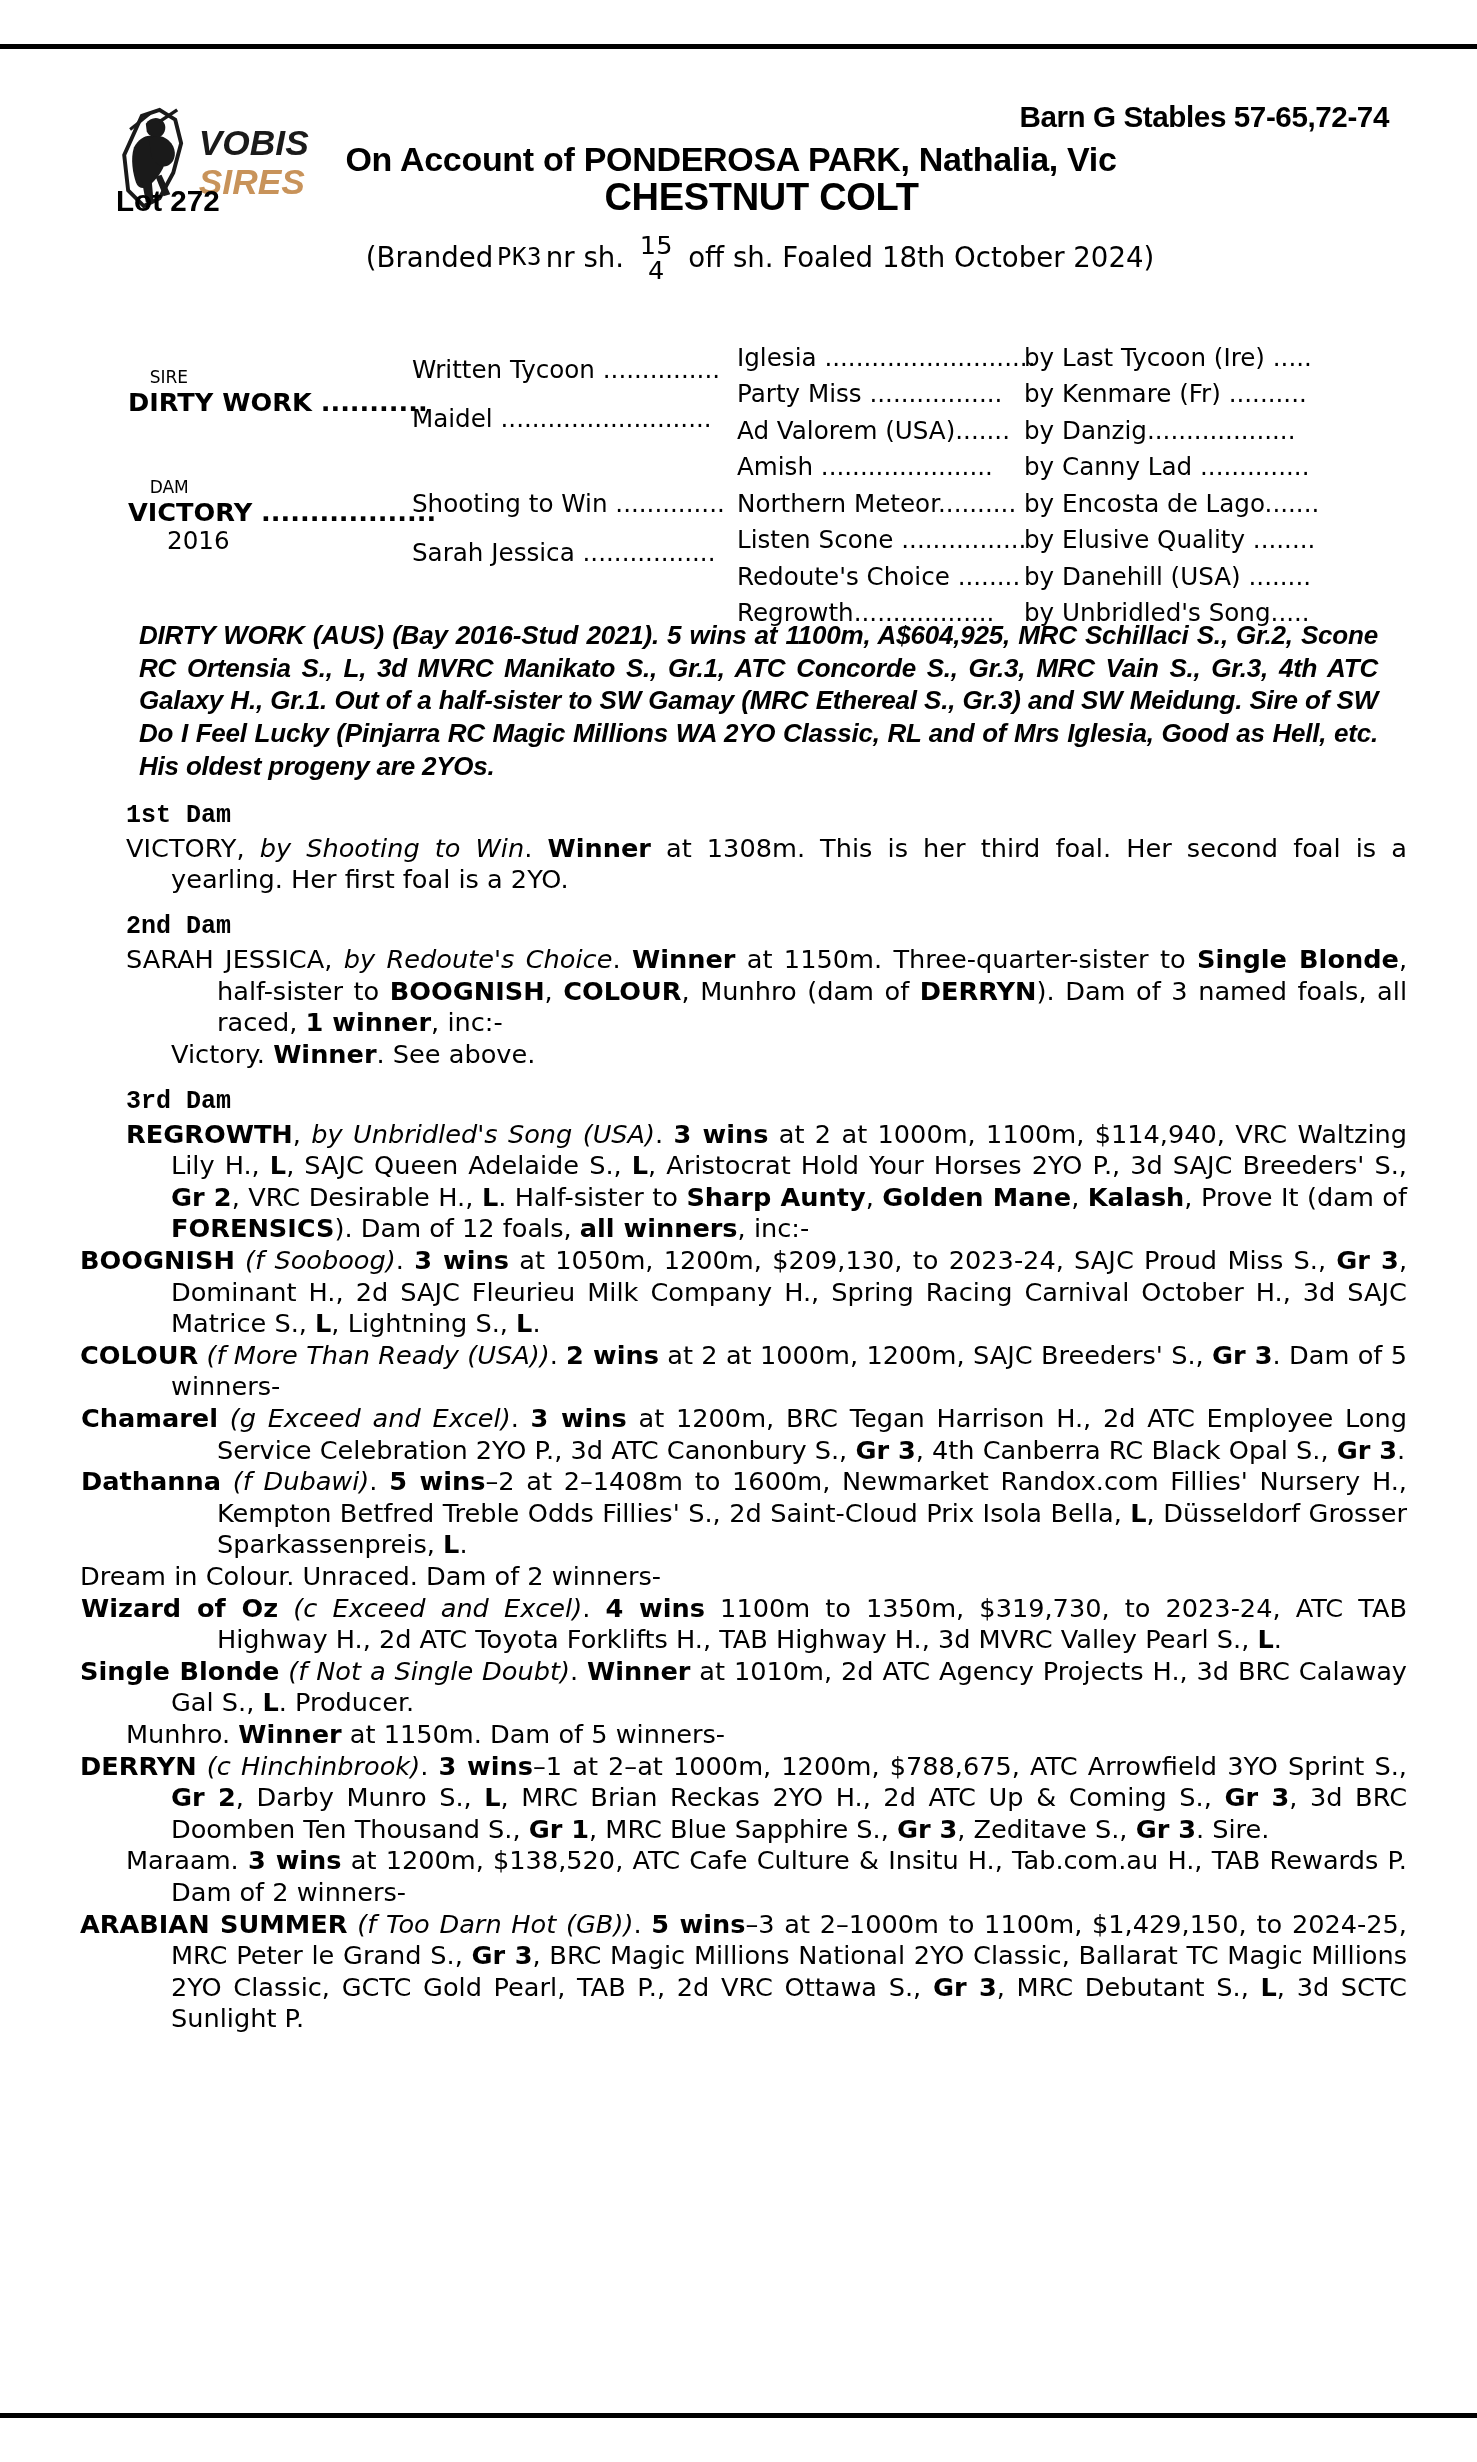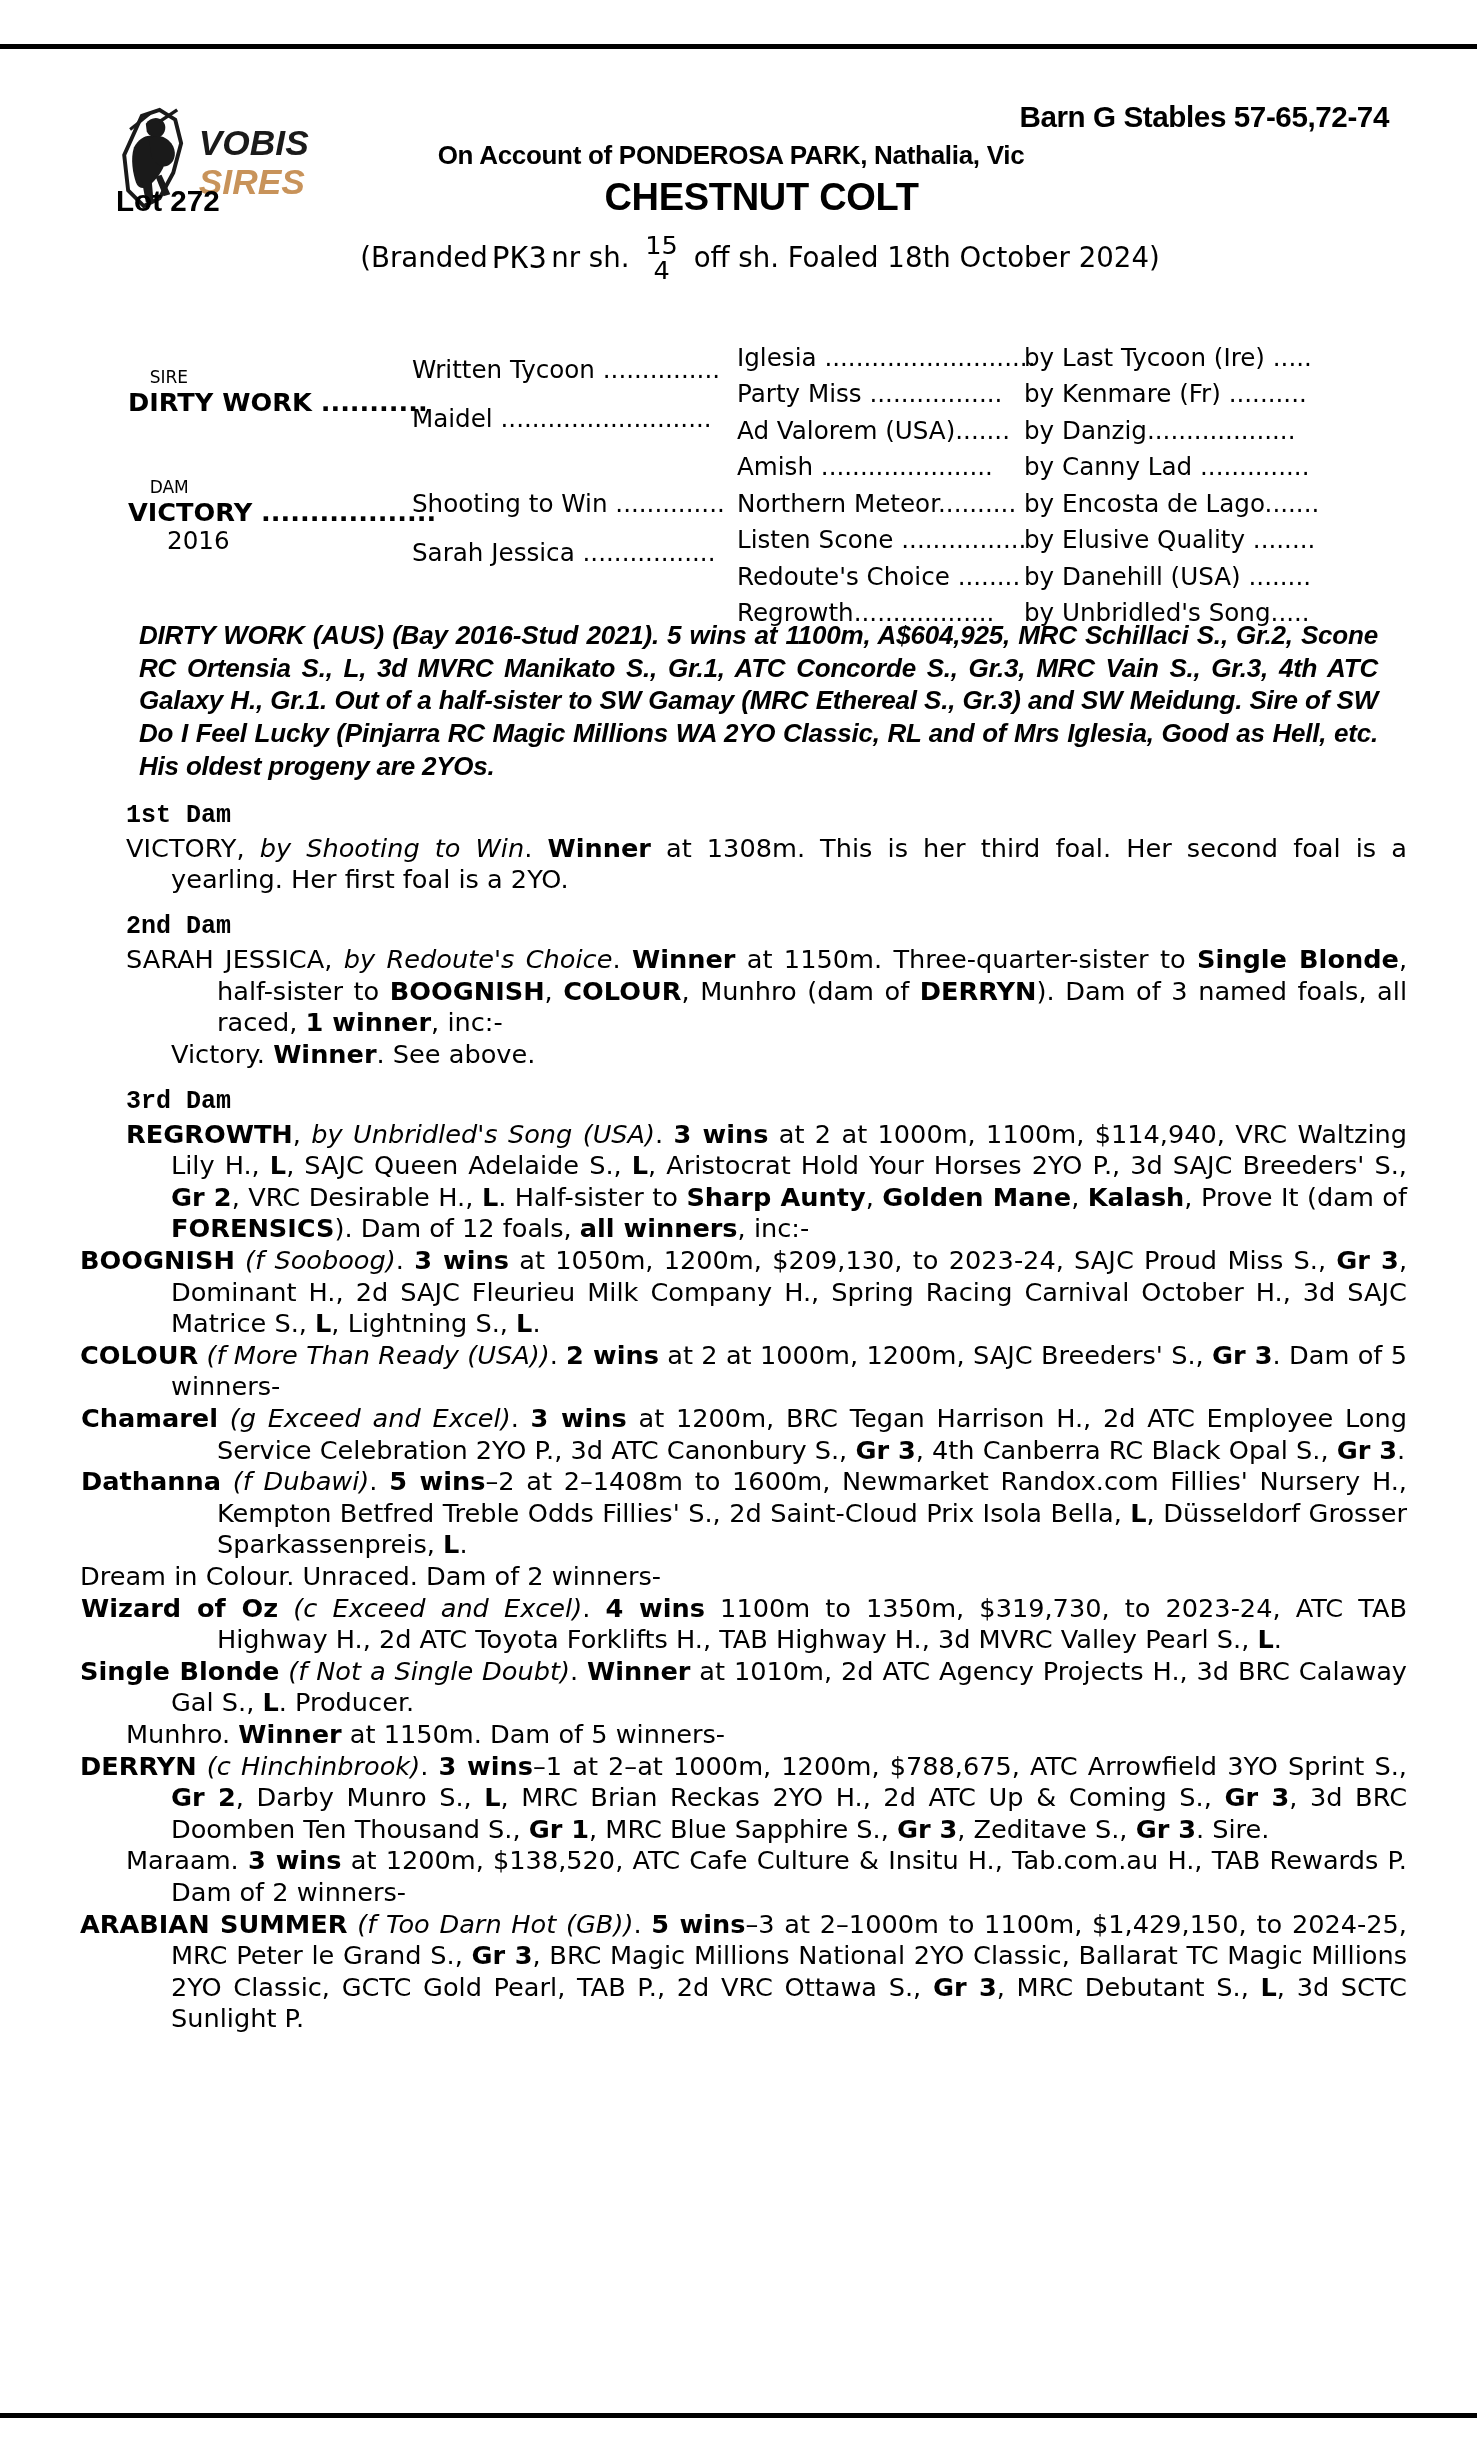--- a/index.html
+++ b/index.html
@@ -56,21 +56,21 @@
   }
   .account-line {
     position: absolute;
     left: 0; top: 66px;
     width: 1352px;
     text-align: center;
     padding-left: 110px;
     box-sizing: border-box;
     font-family: "Liberation Sans", sans-serif;
     font-weight: bold;
-    font-size: 26px;
+    font-size: 34px;
     letter-spacing: -0.3px;
   }
   .lot-number {
     position: absolute;
     left: 116px; top: 110px;
     font-family: "Liberation Sans", sans-serif;
     font-weight: bold;
     font-size: 29.6px;
   }
   .colt-title {
@@ -93,21 +93,21 @@
     justify-content: center;
     align-items: center;
     padding-left: 42px;
     box-sizing: border-box;
     font-family: "DejaVu Sans", sans-serif;
     font-size: 27.6px;
     white-space: nowrap;
   }
   .brandmark {
     font-family: "DejaVu Sans Mono", monospace;
-    font-size: 30px;
+    font-size: 24px;
     letter-spacing: 0.5px;
     padding: 0 3.9px;
   }
   .frac {
     display: inline-flex;
     flex-direction: column;
     align-items: center;
     line-height: 0.98;
     font-size: 25.6px;
     margin: 0 15.8px;

